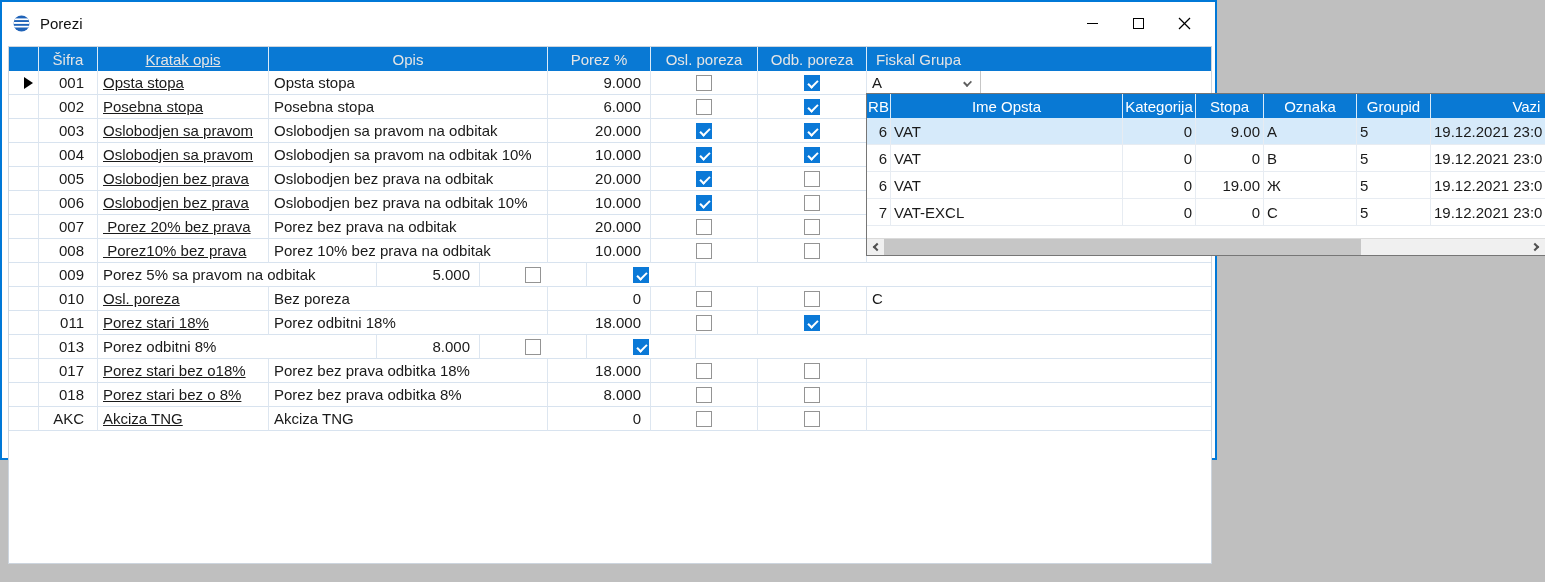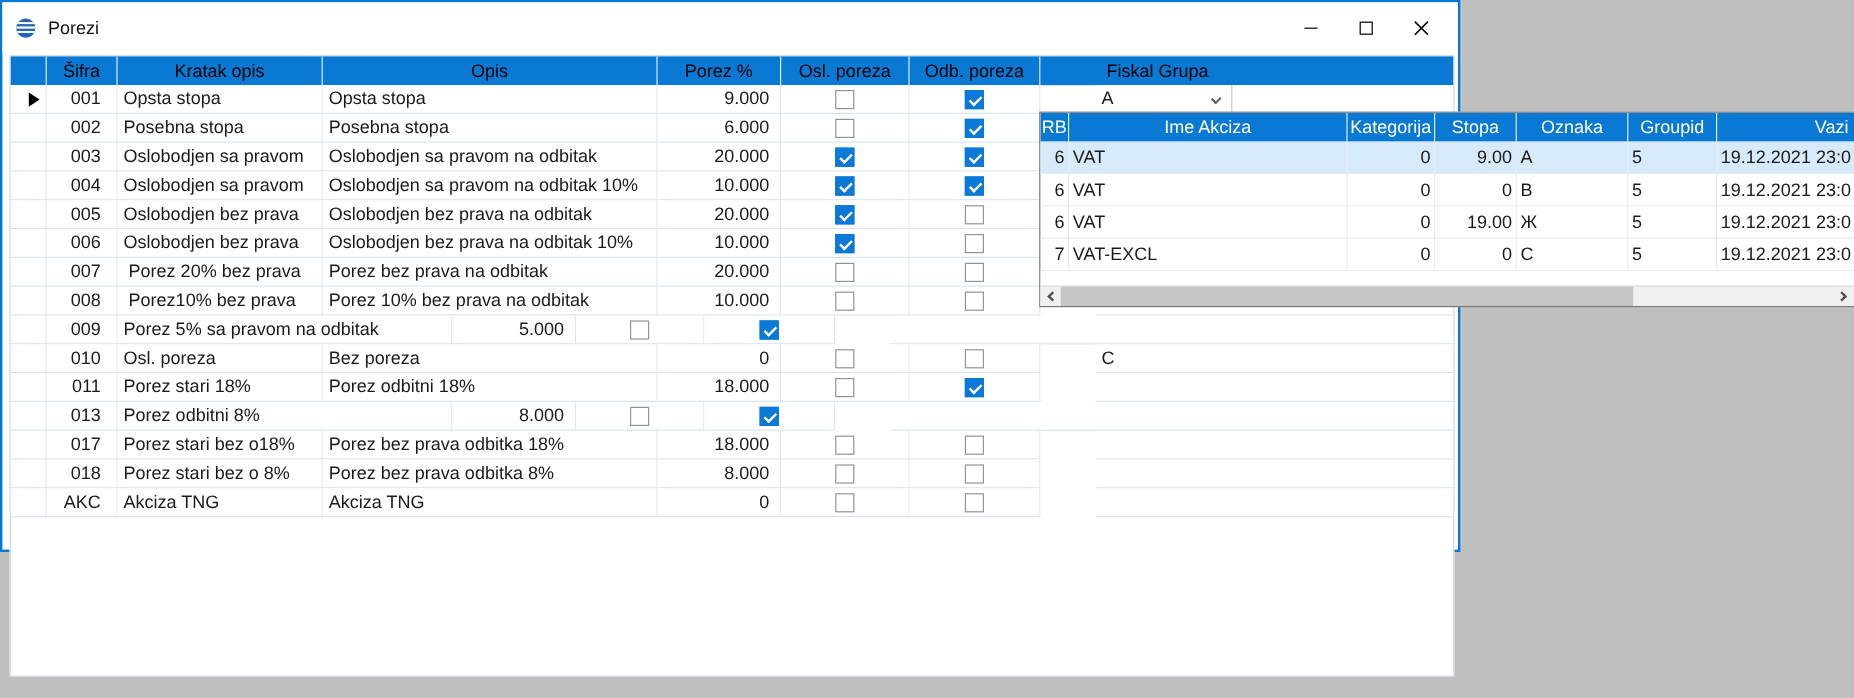--- a/index.html
+++ b/index.html
@@ -34,38 +34,38 @@
   .glyph-max { width:11px; height:11px; border:1px solid #000; }
 
   
   .grid-area {
     position:absolute; left:6px; top:44px;
     width:1204px; height:518px;
     background:#fff;
     border:1px solid #cdd5de;
   }
   .g-row { display:flex; height:24px; }
-  .g-header { background:var(--header-blue,#0979d4); color:#000000; }
+  .g-header { background:var(--header-blue,#0979d4); color:#e5e5e5; }
   .h-cell {
     display:flex; align-items:center; justify-content:center;
     height:24px; border-right:1px solid rgba(255,255,255,.85);
     white-space:pre; overflow:hidden;
   }
   .h-cell.left { justify-content:flex-start; padding-left:9px; }
   .cell {
     display:flex; align-items:center; height:24px;
     border-right:1px solid #dde6f0; border-bottom:1px solid #d8e3ef;
     white-space:pre; overflow:hidden; background:#fff;
   }
   .cell.center { justify-content:center; }
   .cell.left   { padding-left:5px; }
   .cell.right  { justify-content:flex-end; padding-right:9px; }
-  .c-ind{width:30px;} .c-code{width:59px;} .c-short{width:171px;}
+  .c-ind{width:30px;} .c-code{width:59px;} .c-short{width:171px;text-decoration:underline;}
   .c-desc{width:279px;} .c-percent{width:103px;} .c-osl{width:107px;}
-  .c-odb{width:109px;} .c-fiskal{flex:1; border-right:none;margin-left:46px;}
+  .c-odb{width:109px;} .c-fiskal{flex:1; border-right:none;}
   .c-code.cell { justify-content:flex-end; padding-right:13px; }
 
   .row-arrow {
     width:0; height:0; margin-left:9px;
     border-top:6px solid transparent; border-bottom:6px solid transparent;
     border-left:9px solid #000;
   }
   
   .checkbox {
     width:16px; height:16px; background:#fff;
@@ -325,21 +325,21 @@
           <div class="cell c-odb center"><span class="checkbox"></span></div>
           <div class="cell c-fiskal left" style="padding: 0px;"></div>
         </div>
       </div>
   </div>
 </div>
 
 <div class="popup">
   <div class="p-row p-header" id="popup-header">
       <div class="h-cell p-rb">RB</div>
-      <div class="h-cell p-ime">Ime Akciza</div>
+      <div class="h-cell p-ime">Ime Opsta</div>
       <div class="h-cell p-kat">Kategorija</div>
       <div class="h-cell p-stopa">Stopa</div>
       <div class="h-cell p-ozn">Oznaka</div>
       <div class="h-cell p-gid">Groupid</div>
       <div class="h-cell p-vazi">Vazi Od</div>
     </div>
   <div id="popup-body">
       <div class="p-row selected">
         <div class="p-cell p-rb right">6</div>
         <div class="p-cell p-ime left">VAT</div>

